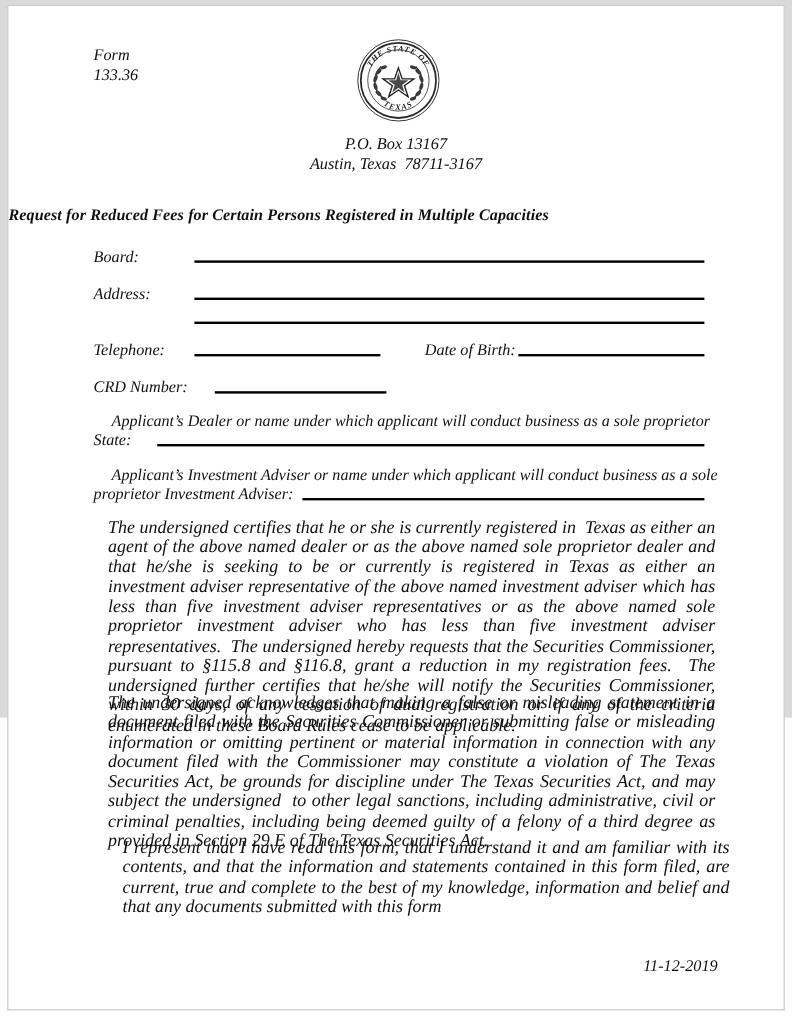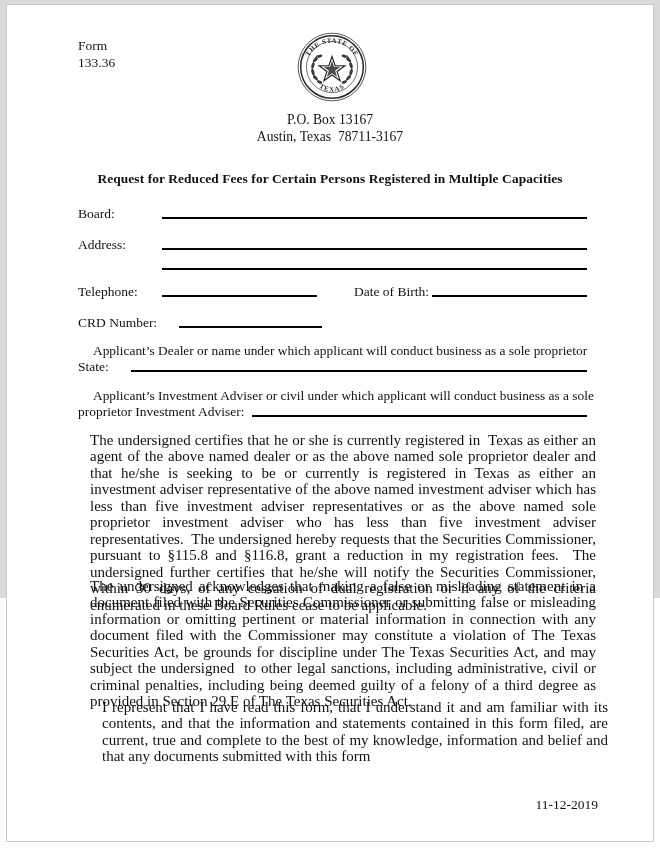--- a/index.html
+++ b/index.html
@@ -15,20 +15,21 @@
     overflow: hidden;
   }
 
   
   .viewport {
     position: relative;
     width: 660px;
     height: 598px;
     background: #d9d9d9;
     box-sizing: border-box;
+    font-style: italic;
   }
 
   .page {
     position: absolute;
     left: 6px;
     top: 4px;
     width: 648px;
     height: 838px;
     background: #ffffff;
     border: 1px solid #c8c8c8;
@@ -71,21 +72,21 @@
     font-size: 13.6px;
     line-height: 16.6px;
   }
   .org-block div { white-space: pre; }
 
   .doc-title {
     position: absolute;
     left: 0;
     top: 166px;
     width: 646px;
-    text-align: center;
+    text-align: left;
     font-size: 13.4px;
     font-weight: bold;
     letter-spacing: 0.1px;
   }
 
   
   .field {
     position: absolute;
     font-size: 13.5px;
     line-height: 16px;
@@ -214,21 +215,21 @@
         <span class="field-label">CRD Number:</span>
       </div>
       <div class="rule" style="left:172px; top:321px; width:143px;"></div>
 
       <div class="block-label" style="top:338px;">Applicant’s Dealer or name under which applicant will conduct business as a sole proprietor</div>
       <div class="field" style="left:71px; top:354px;">
         <span class="field-label">State:</span>
       </div>
       <div class="rule" style="left:124px; top:365px; width:456px;"></div>
 
-      <div class="block-label" style="top:383px;">Applicant’s Investment Adviser or civil under which applicant will conduct business as a sole</div>
+      <div class="block-label" style="top:383px;">Applicant’s Investment Adviser or name under which applicant will conduct business as a sole</div>
       <div class="field" style="left:71px; top:399px;">
         <span class="field-label">proprietor Investment Adviser:</span>
       </div>
       <div class="rule" style="left:245px; top:410px; width:335px;"></div>
 
       <div class="para" style="top:427px;">The undersigned certifies that he or she is currently registered in  Texas as either an agent of the above named dealer or as the above named sole proprietor dealer and that he/she is seeking to be or currently is registered in Texas as either an investment adviser representative of the above named investment adviser which has less than five investment adviser representatives or as the above named sole proprietor investment adviser who has less than five investment adviser representatives.  The undersigned hereby requests that the Securities Commissioner, pursuant to §115.8 and §116.8, grant a reduction in my registration fees.  The undersigned further certifies that he/she will notify the Securities Commissioner, within 30 days, of any cessation of dual registration or if any of the criteria enumerated in these Board Rules cease to be applicable.</div>
 
       <div class="para" style="top:573px;">The undersigned acknowledges that making a false or misleading statement in a document filed with the Securities Commissioner or submitting false or misleading information or omitting pertinent or material information in connection with any document filed with the Commissioner may constitute a violation of The Texas Securities Act, be grounds for discipline under The Texas Securities Act, and may subject the undersigned  to other legal sanctions, including administrative, civil or criminal penalties, including being deemed guilty of a felony of a third degree as provided in Section 29.E of The Texas Securities Act.</div>
 
       <div class="para" style="top:694px;margin-left:12px;">I represent that I have read this form, that I understand it and am familiar with its contents, and that the information and statements contained in this form filed, are current, true and complete to the best of my knowledge, information and belief and that any documents submitted with this form</div>

